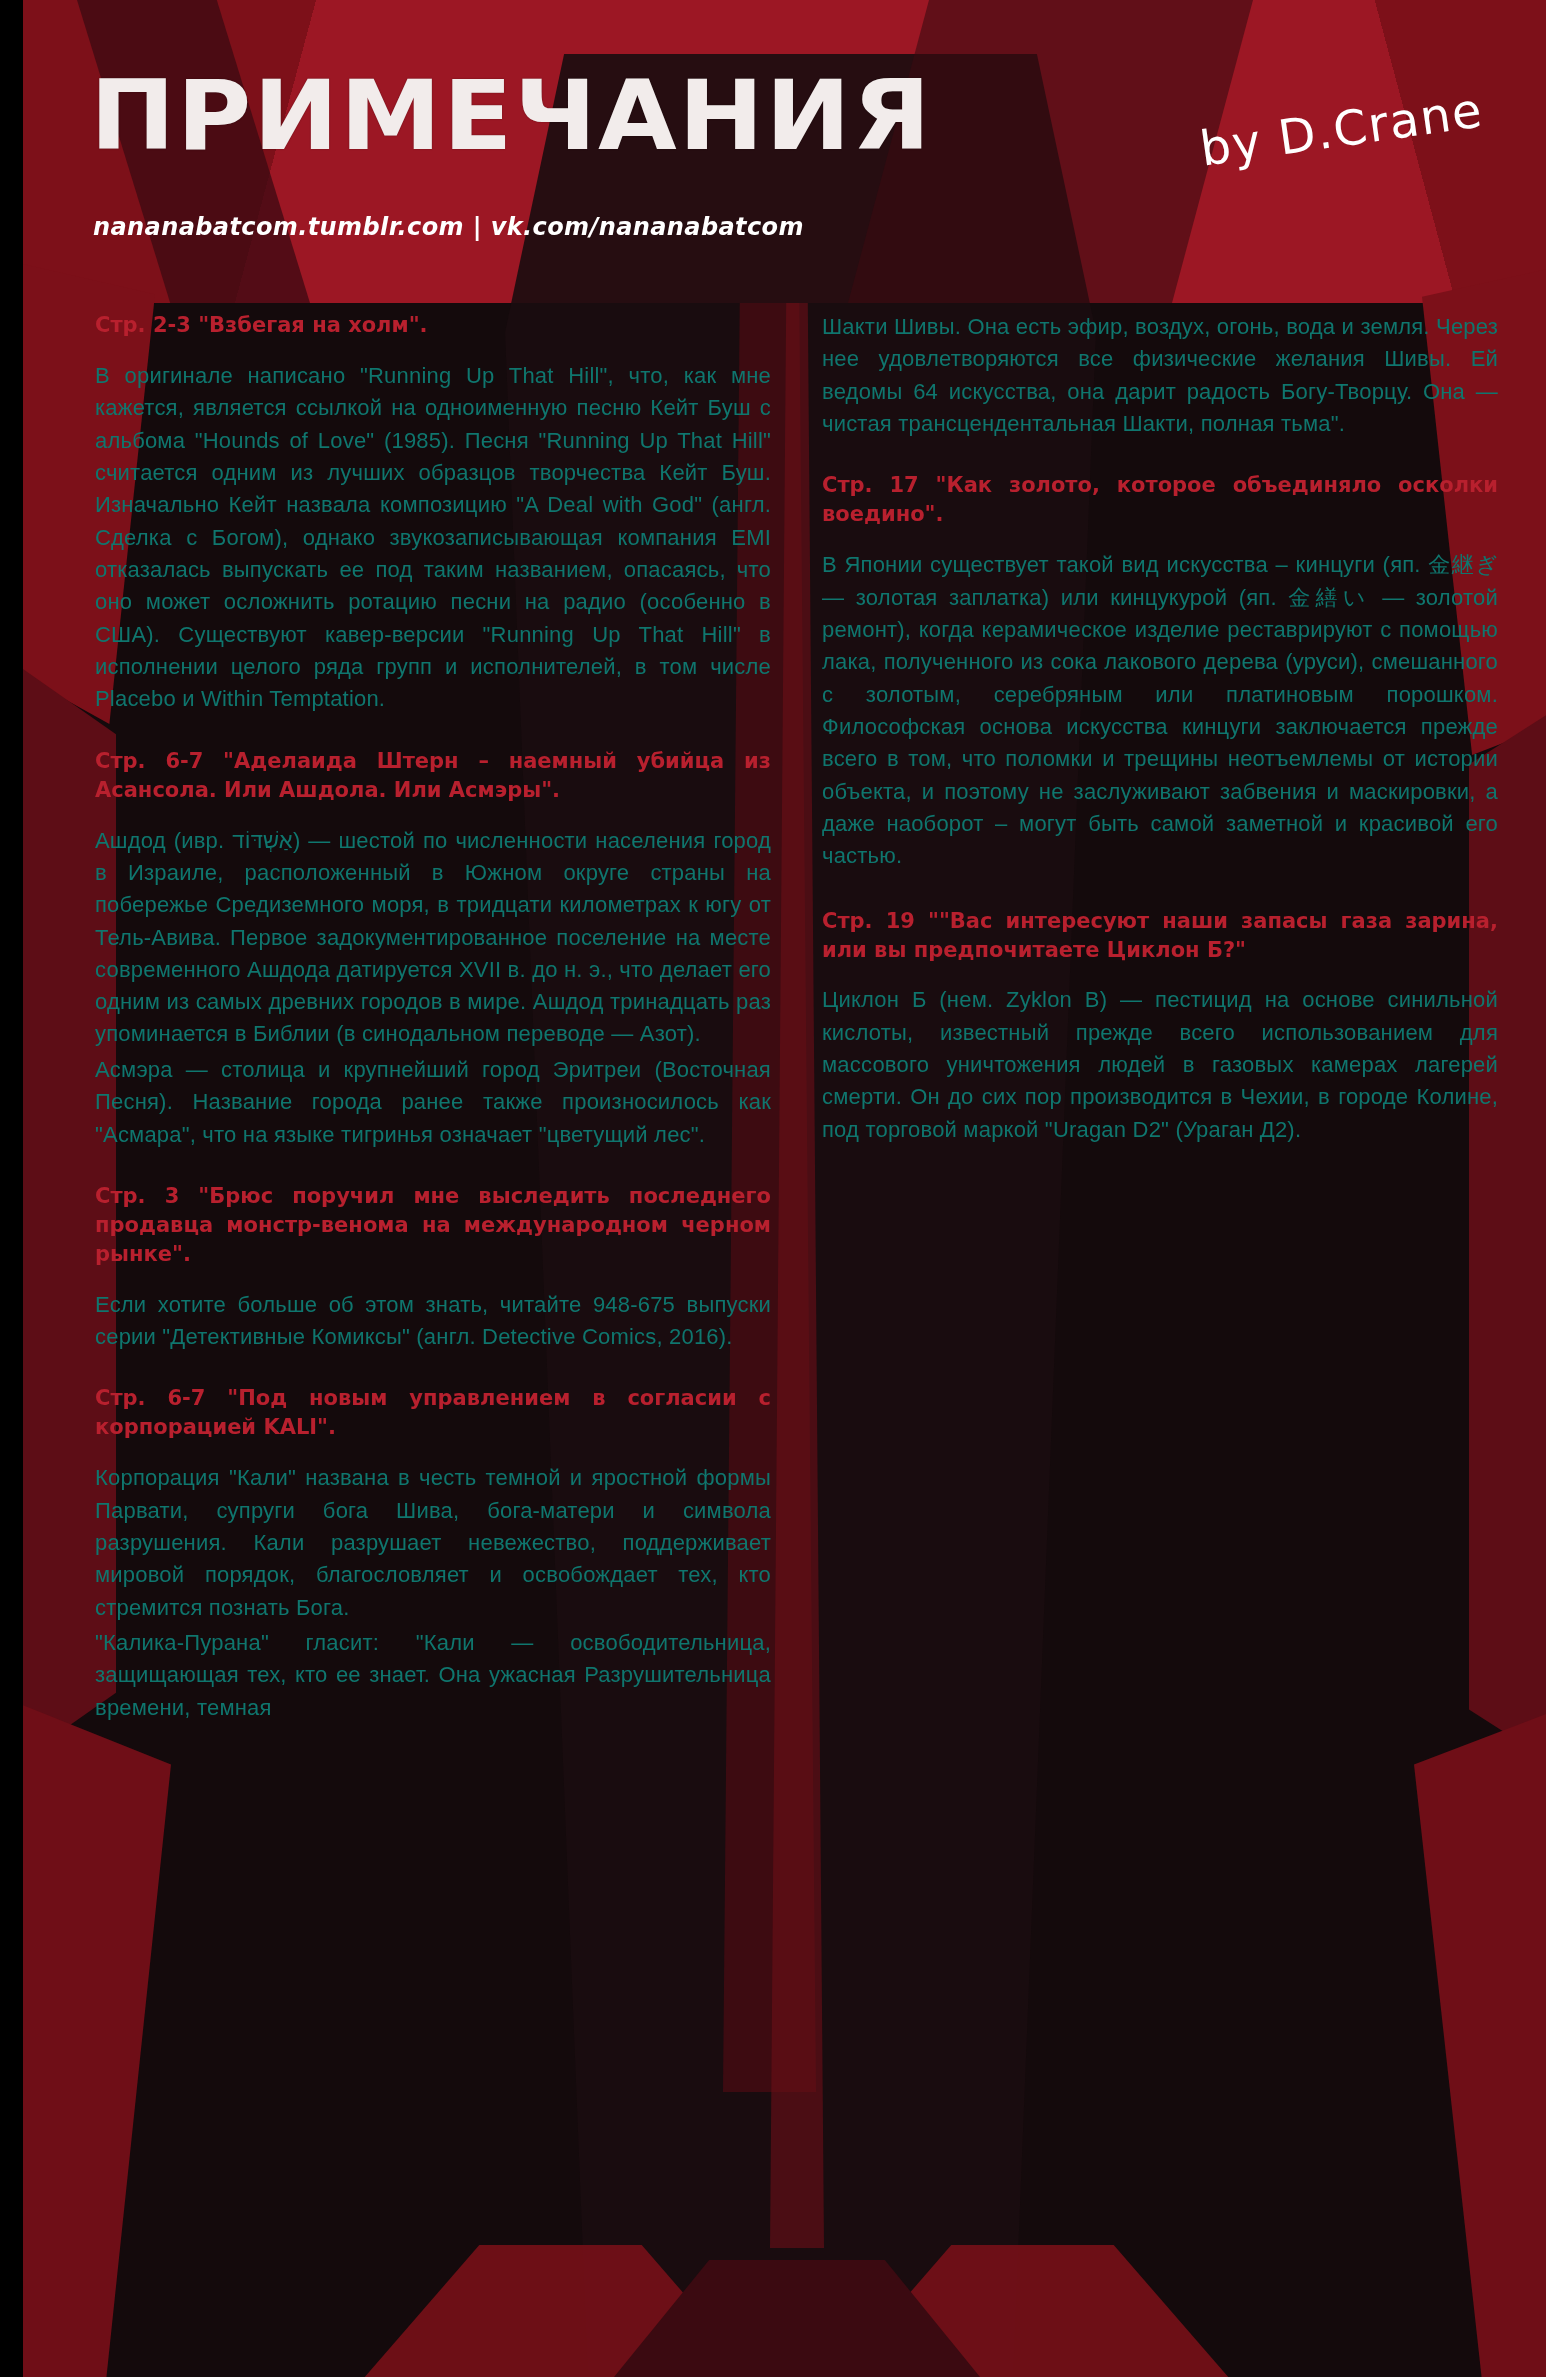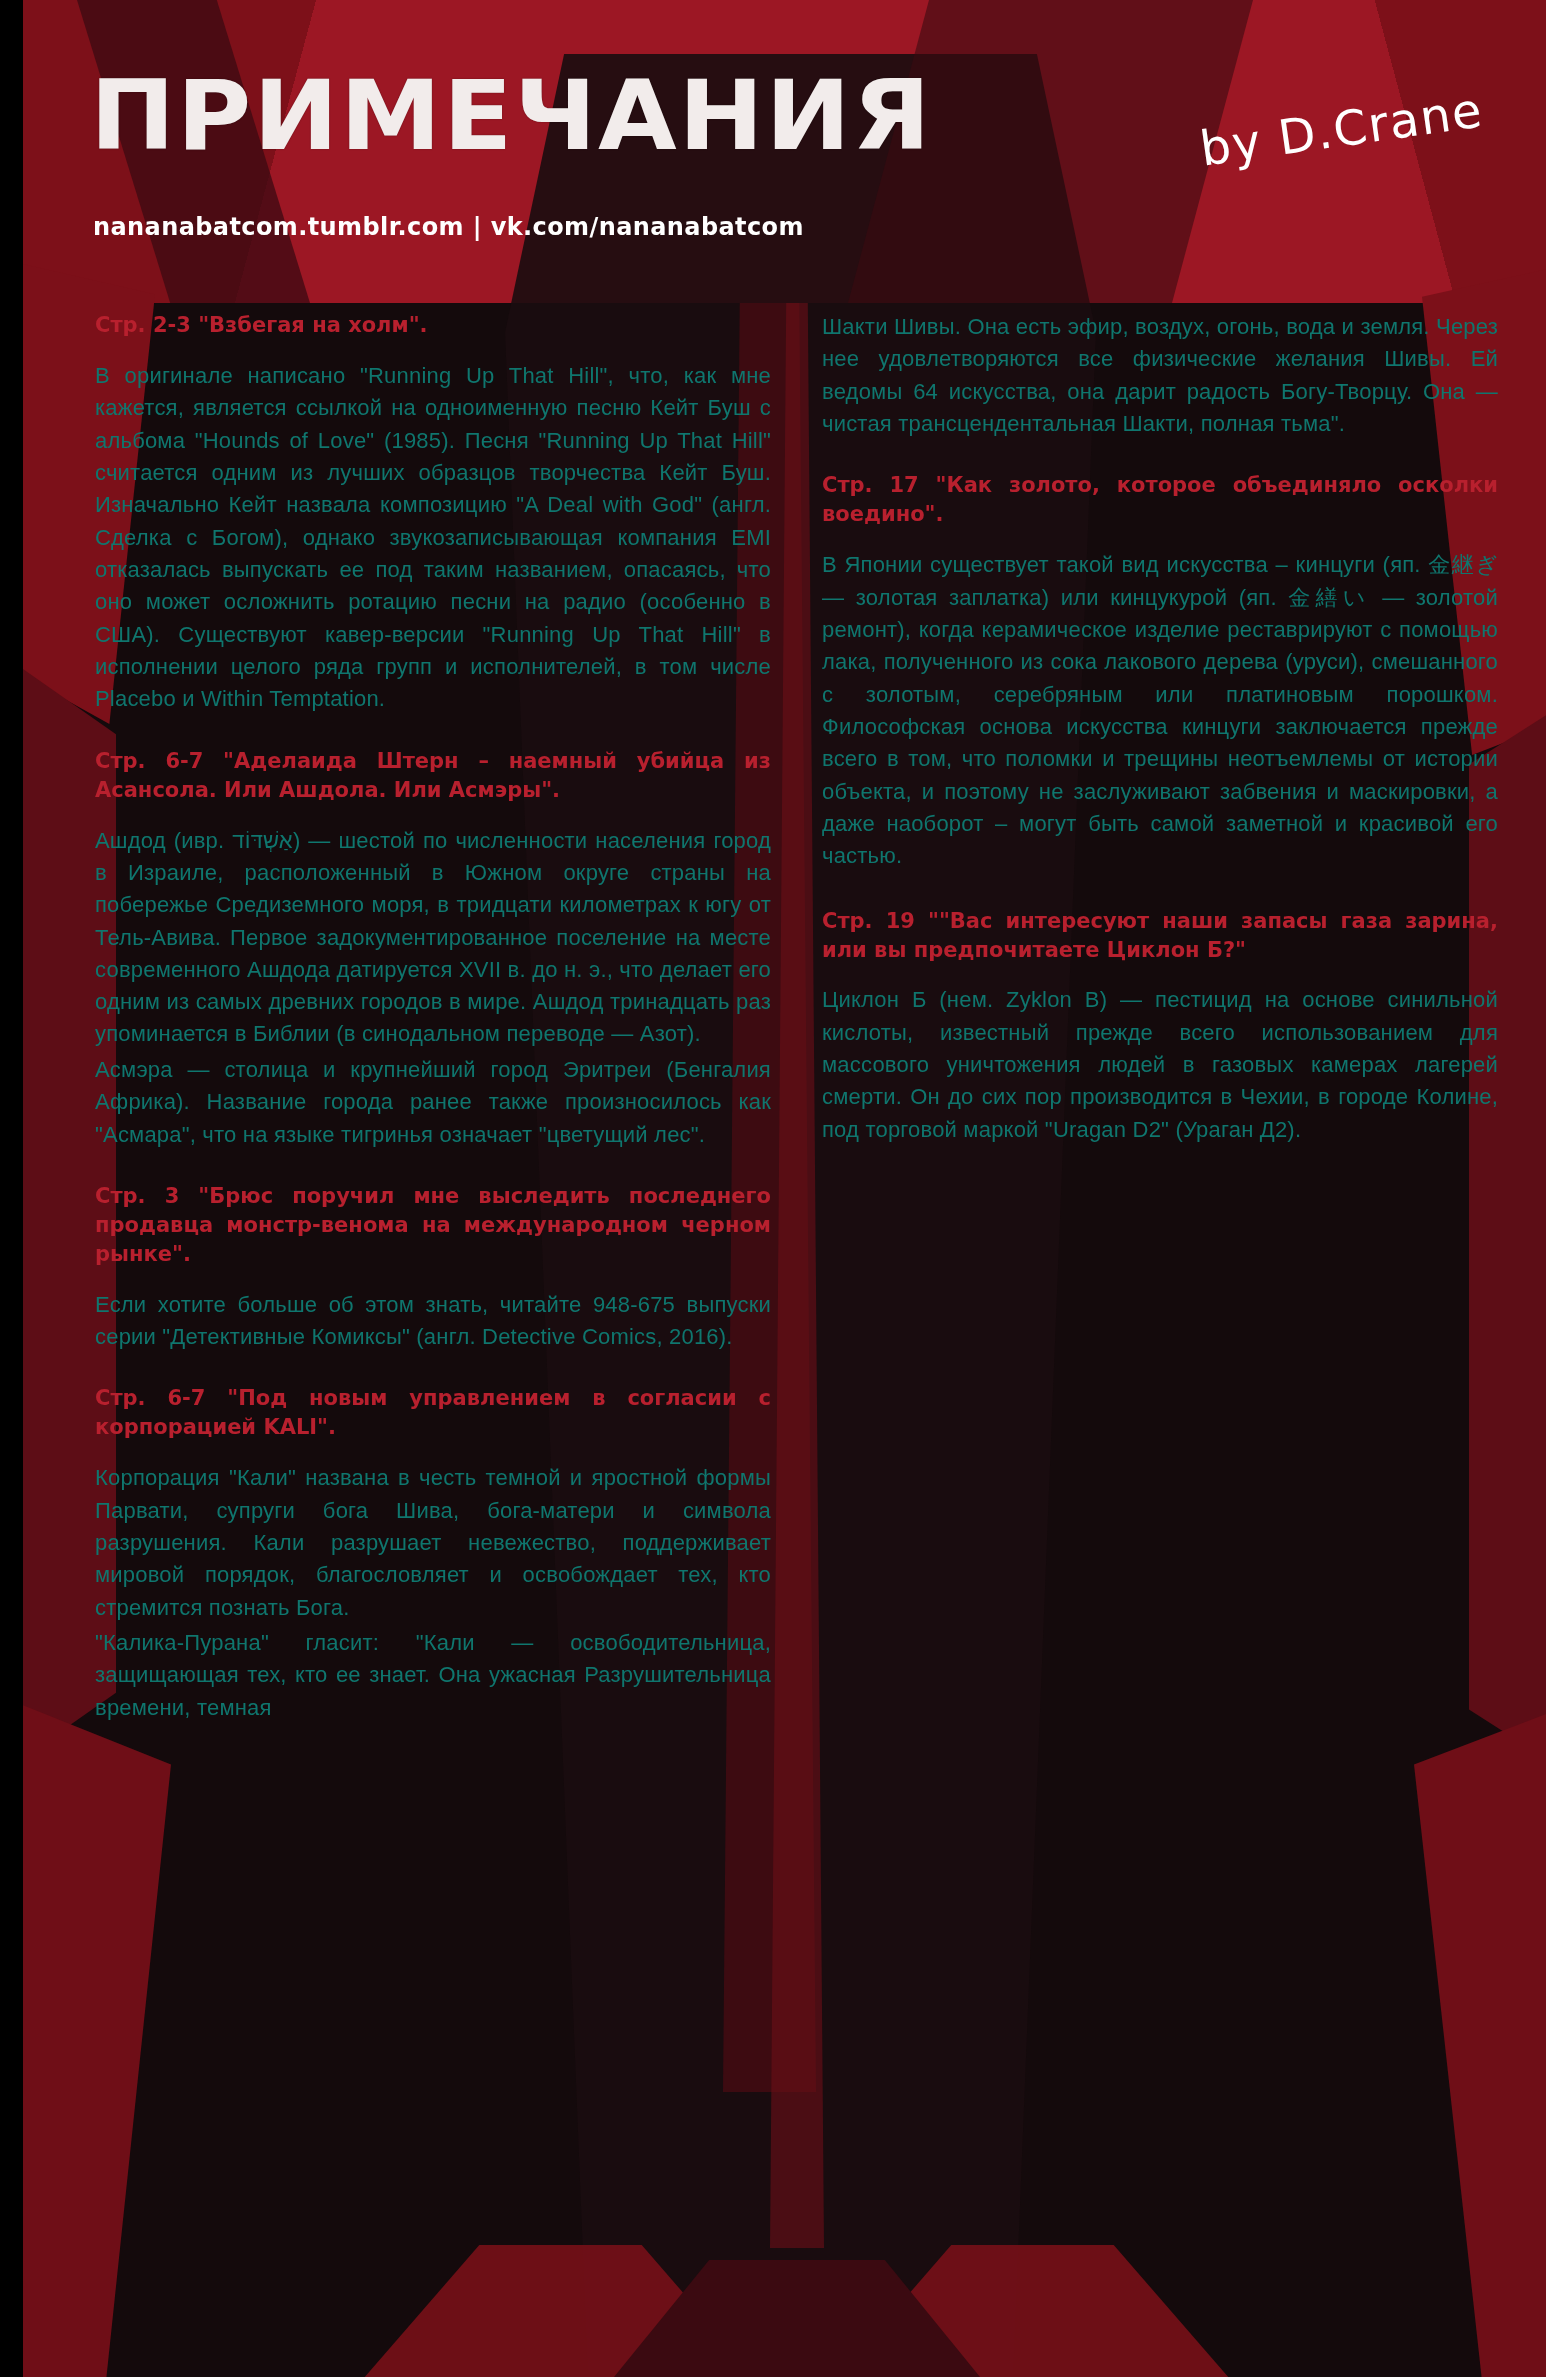--- a/index.html
+++ b/index.html
@@ -90,20 +90,21 @@
   }
   .urls {
     position: absolute;
     left: 70px;
     top: 213px;
     font-family: "DejaVu Sans", sans-serif;
     font-weight: bold;
     font-size: 24px;
     letter-spacing: 0.4px;
     color: #ffffff;
+    font-style: italic;
   }
 
   
   .columns {
     position: absolute;
     left: 0;
     top: 311px;
     width: 1547px;
     height: 1992px;
     z-index: 4;
@@ -179,21 +180,21 @@
     <div class="col">
 
       <div class="block">
         <h3 class="sec">Стр. 2-3 "Взбегая на холм".</h3>
         <p class="body last">В оригинале написано "Running Up That Hill", что, как мне кажется, является ссылкой на одноименную песню Кейт Буш с альбома "Hounds of Love" (1985). Песня "Running Up That Hill" считается одним из лучших образцов творчества Кейт Буш. Изначально Кейт назвала композицию "A Deal with God" (англ. Сделка с Богом), однако звукозаписывающая компания EMI отказалась выпускать ее под таким названием, опасаясь, что оно может осложнить ротацию песни на радио (особенно в США). Существуют кавер-версии "Running Up That Hill" в исполнении целого ряда групп и исполнителей, в том числе Placebo и Within Temptation.</p>
       </div>
 
       <div class="block">
         <h3 class="sec">Стр. 6-7 "Аделаида Штерн – наемный убийца из Асансола. Или Ашдола. Или Асмэры".</h3>
         <p class="body">Ашдод (ивр. אַשְׁדּוֹד) — шестой по численности населения город в Израиле, расположенный в Южном округе страны на побережье Средиземного моря, в тридцати километрах к югу от Тель-Авива. Первое задокументированное поселение на месте современного Ашдода датируется XVII в. до н. э., что делает его одним из самых древних городов в мире. Ашдод тринадцать раз упоминается в Библии (в синодальном переводе — Азот).</p>
-        <p class="body last">Асмэра — столица и крупнейший город Эритреи (Бенгалия Африка). Название города ранее также произносилось как "Асмара", что на языке тигринья означает "цветущий лес".</p>
+        <p class="body last">Асмэра — столица и крупнейший город Эритреи (Восточная Песня). Название города ранее также произносилось как "Асмара", что на языке тигринья означает "цветущий лес".</p>
       </div>
 
       <div class="block">
         <h3 class="sec">Стр. 3 "Брюс поручил мне выследить последнего продавца монстр-венома на международном черном рынке".</h3>
         <p class="body last">Если хотите больше об этом знать, читайте 948-675 выпуски серии "Детективные Комиксы" (англ. Detective Comics, 2016).</p>
       </div>
 
       <div class="block">
         <h3 class="sec">Стр. 6-7 "Под новым управлением в согласии с корпорацией KALI".</h3>
         <p class="body">Корпорация "Кали" названа в честь темной и яростной формы Парвати, супруги бога Шива, бога-матери и символа разрушения. Кали разрушает невежество, поддерживает мировой порядок, благословляет и освобождает тех, кто стремится познать Бога.</p>

